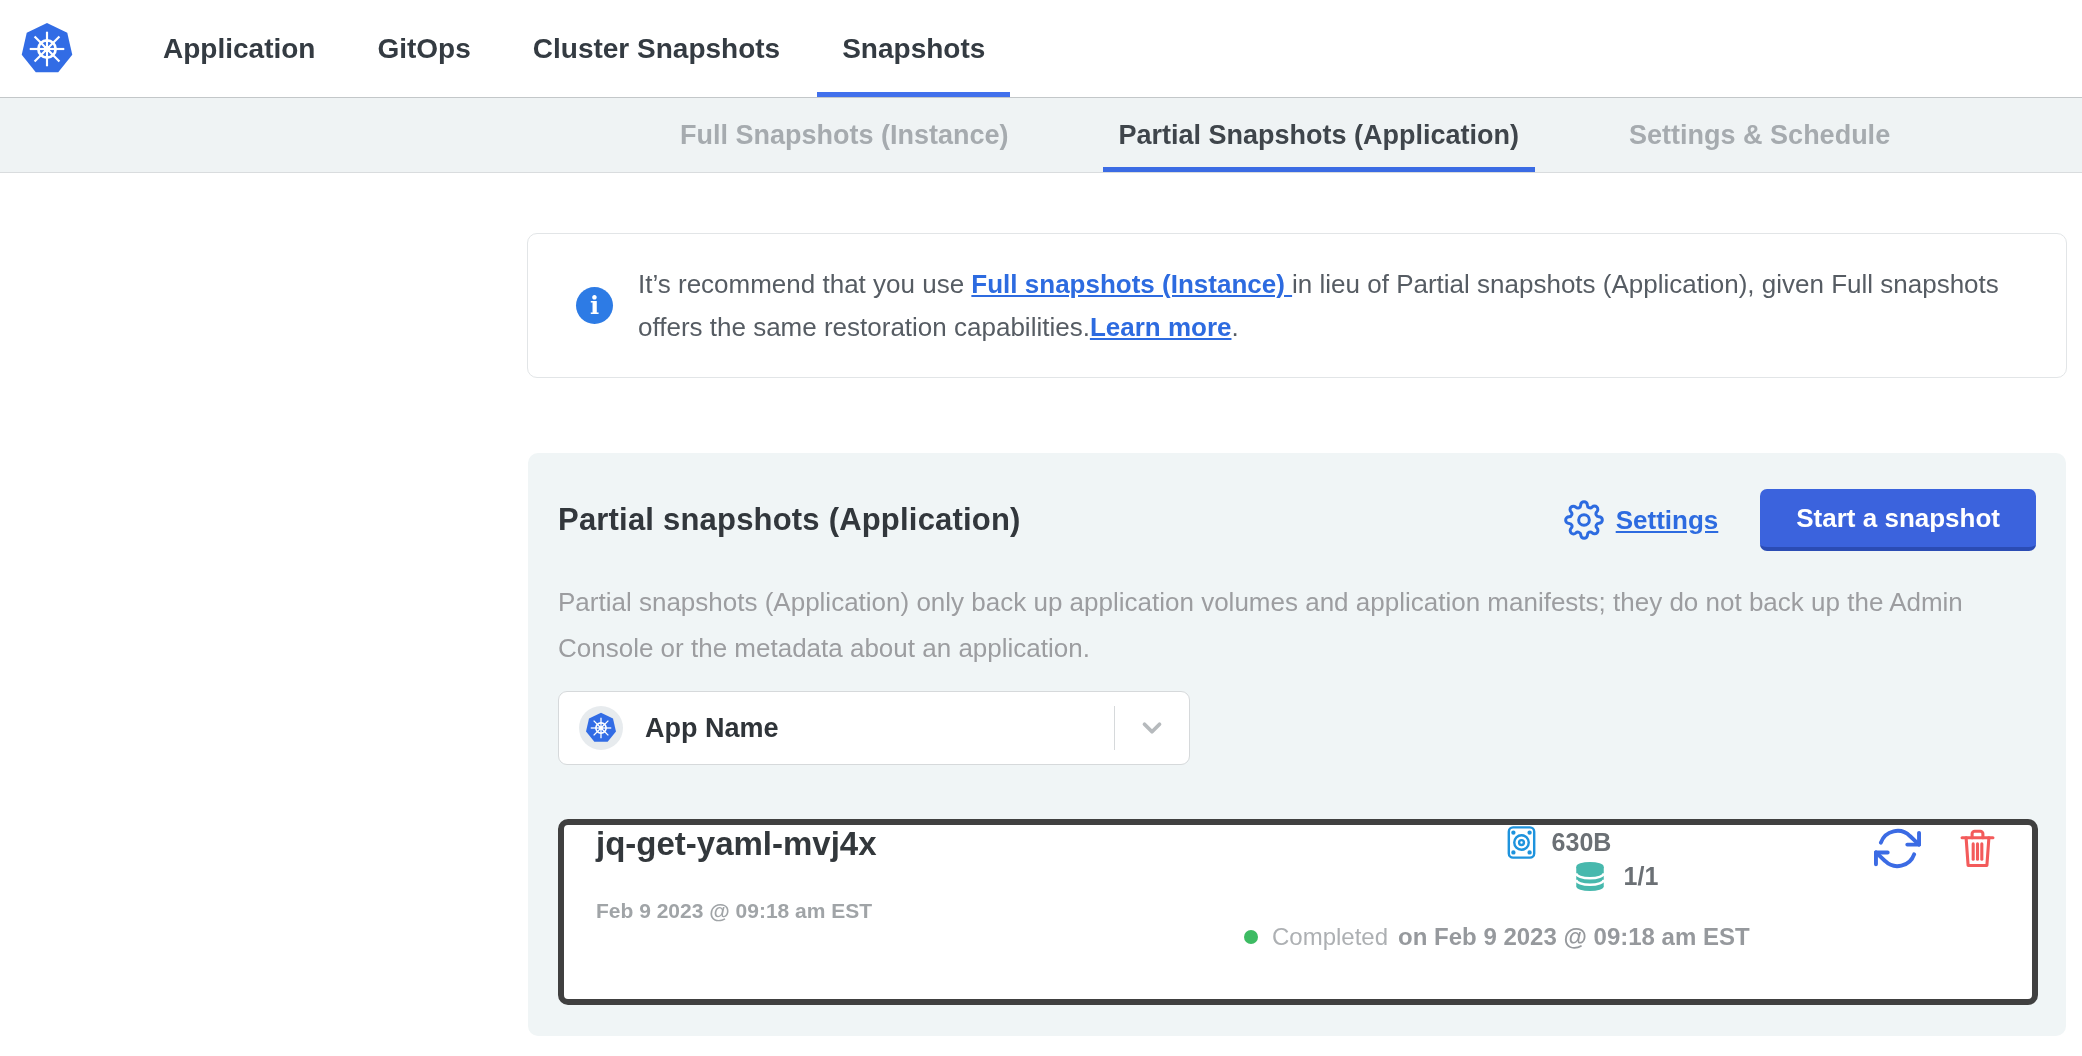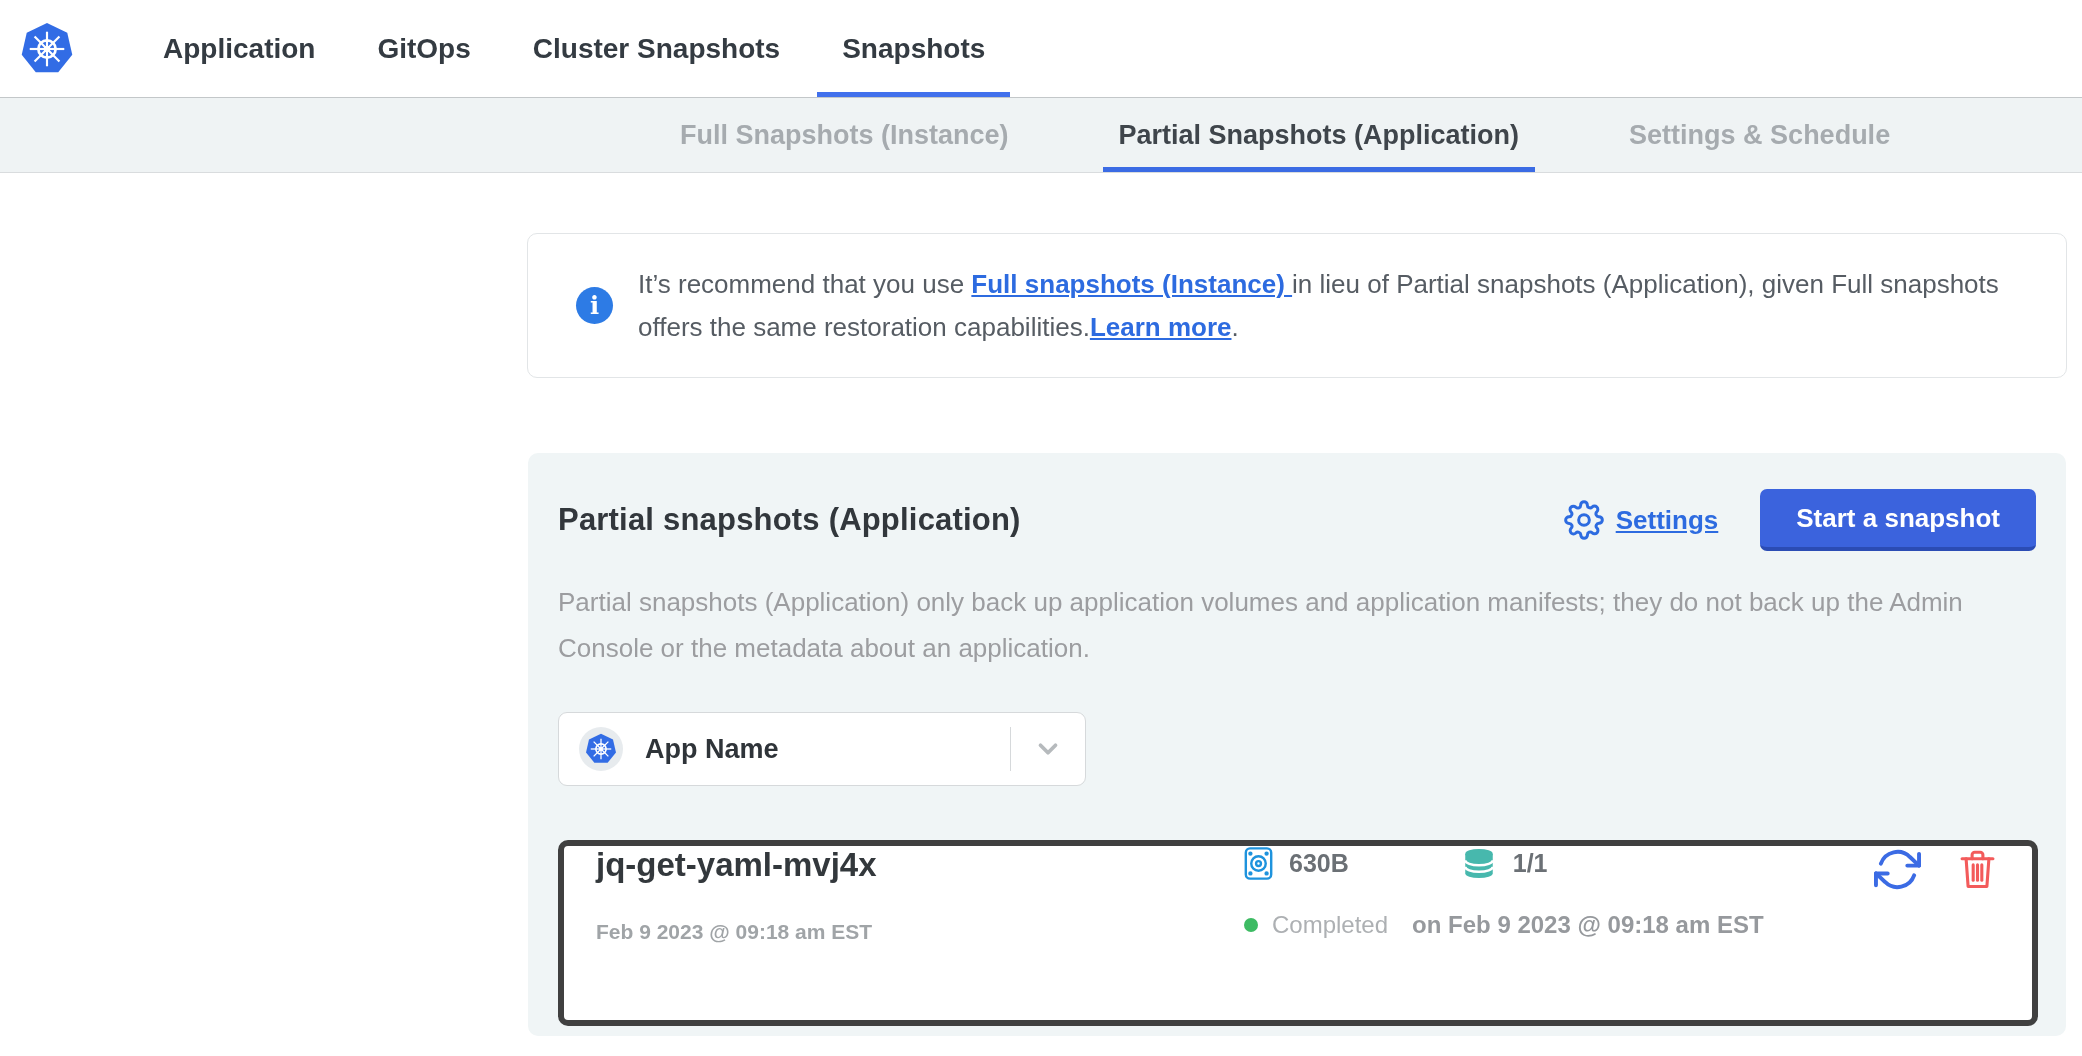--- a/index.html
+++ b/index.html
@@ -41,47 +41,47 @@
   .panel-title { font-size:31px; font-weight:700; color:#32373c; letter-spacing:.2px; }
   .head-right { margin-left:auto; display:flex; align-items:center; }
   .gear { width:40px; height:40px; margin-right:12px; }
   .settings-link { font-size:26px; font-weight:700; color:#2d6be0; text-decoration:underline; cursor:pointer; }
   .start-btn { margin-left:42px; height:62px; padding:0 36px; background:#3b63dd;
     border:none; border-bottom:4px solid #2b4cb4; border-radius:7px;
     color:#fff; font-size:26px; font-weight:700; font-family:inherit; cursor:pointer; }
   .panel-desc { margin-top:28px; font-size:26px; line-height:46px; color:#9c9da0; max-width:1500px; }
 
   
-  .app-select { margin-top:41px; width:528px; height:74px; background:#fff;
+  .app-select { margin-top:20px; width:632px; height:74px; background:#fff;
     border:1px solid #d6d9db; border-radius:9px; display:flex; align-items:center;
     padding:0 0 0 20px; cursor:pointer; }
   .k8s-badge { width:44px; height:44px; border-radius:50%; background:#e7ebee;
     display:flex; align-items:center; justify-content:center; margin-right:22px; }
   .k8s-badge svg { width:32px; height:32px; }
   .app-select-value { font-size:27px; font-weight:700; color:#2f3439; }
   .select-divider { margin-left:auto; width:1px; height:44px; background:#d6d9db; }
   .select-caret { width:74px; display:flex; align-items:center; justify-content:center; }
 
   
   .snap-row { margin-top:54px; width:1480px; height:186px; background:#fff;
     border:6px solid #404040; border-radius:10px; display:flex; align-items:flex-start;
     padding:0 36px 12px 32px; }
   .snap-left { width:648px; }
   .snap-name { font-size:33px; font-weight:700; color:#33383c; }
   .snap-date { margin-top:36px; font-size:21px; font-weight:700; color:#a0a4a7; }
   .snap-mid { flex:1; }
-  .mid-top { display:flex; align-items:center; }
+  .mid-top { display:flex; align-items:center;flex-direction:column; }
   .metric { display:flex; align-items:center; }
   .metric + .metric { margin-left:112px; }
   .metric svg { margin-right:16px; }
   .metric-value { font-size:25px; font-weight:700; color:#6b7075; }
   .mid-status { margin-top:30px; display:flex; align-items:center; font-size:24px; }
   .status-dot { width:14px; height:14px; border-radius:50%; background:#3dbb63; margin-right:14px; }
   .status-label { color:#adb0b3; }
-  .status-detail { color:#96999d; font-weight:700; margin-left:24px; }
+  .status-detail { color:#96999d; font-weight:700; margin-left:10px; }
   .snap-actions { display:flex; align-items:center; gap:38px; }
   .icon-btn { background:none; border:none; padding:0; cursor:pointer; line-height:0; }
 </style>
 </head>
 <body>
 
 <header class="topnav">
   <svg class="logo" viewBox="0 0 100 100">
     <polygon points="50,2 87.5,20.1 96.8,60.7 70.8,93.2 29.2,93.2 3.2,60.7 12.5,20.1" fill="#326ce5"></polygon>
     <circle cx="50" cy="50" r="16" fill="none" stroke="#ffffff" stroke-width="5"></circle>

